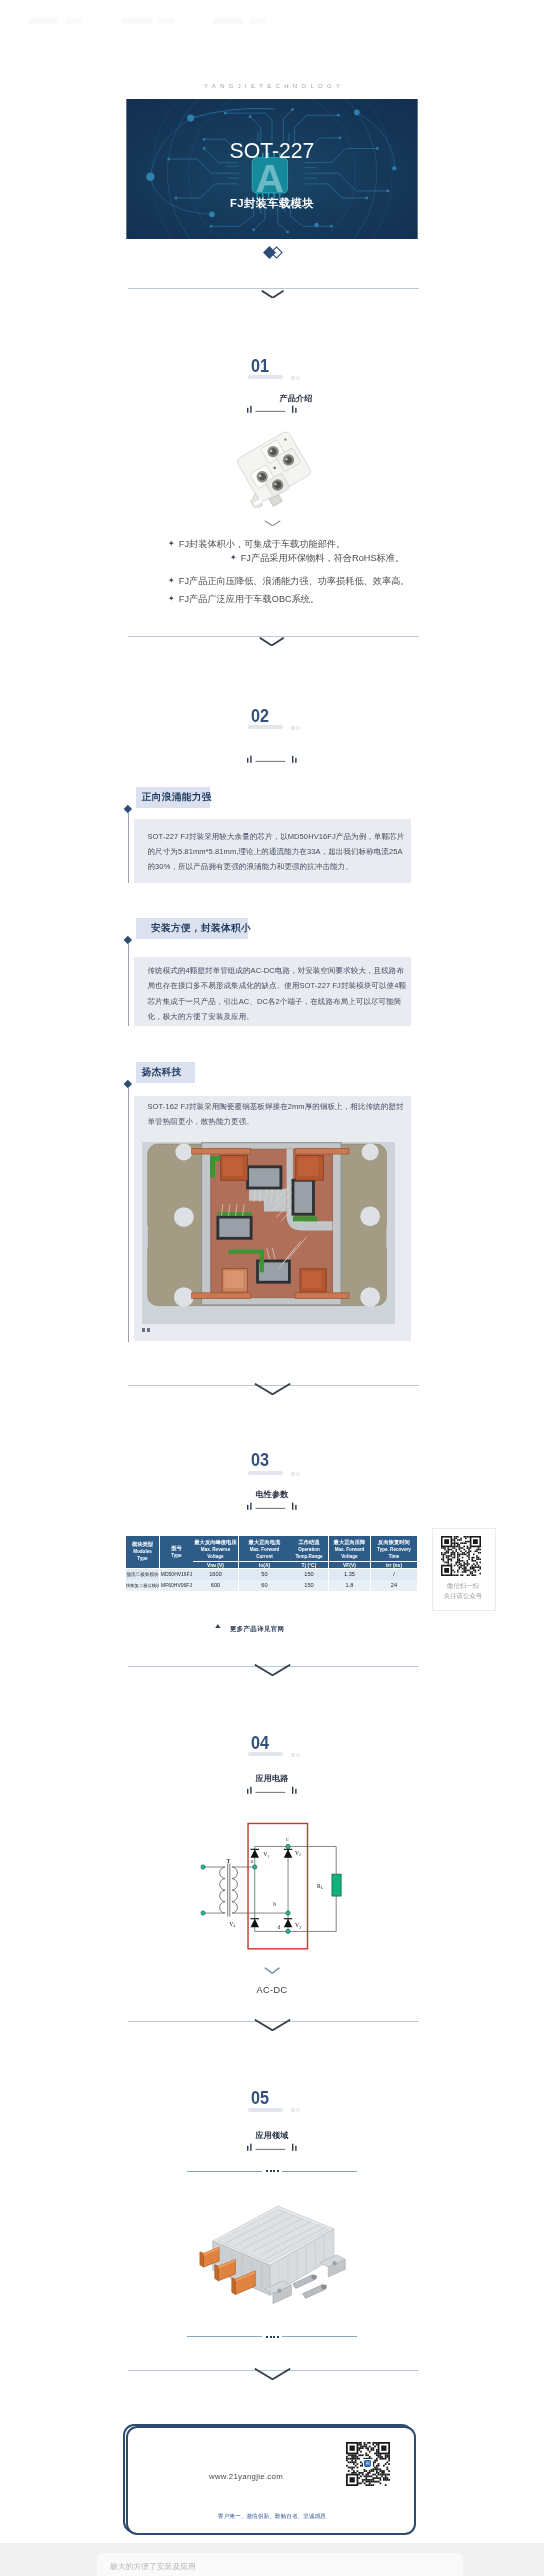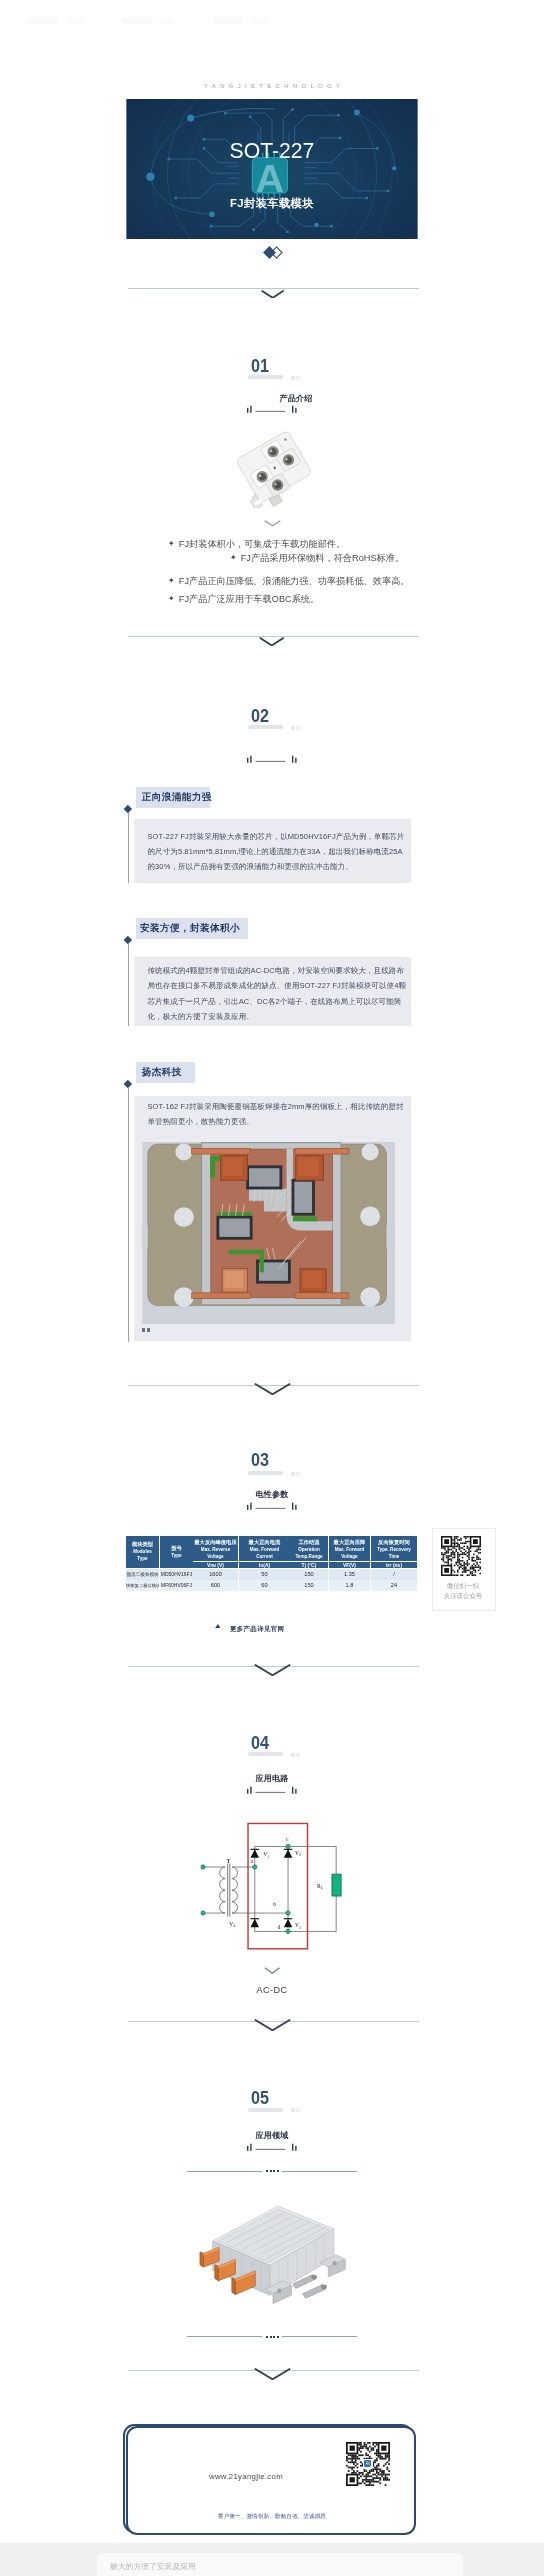--- a/index.html
+++ b/index.html
@@ -216,21 +216,21 @@
 <div class="abs" style="left:125px;top:806px;width:5.7px;height:5.7px;background:#2e4d74;transform:rotate(45deg);"></div>
 
 <div class="abs" style="left:128px;top:813px;width:0.7px;height:70px;background:#9aa2b0;"></div>
 
 <div class="abs" style="left:134px;top:819px;width:277px;height:64px;background:#e9ebf1;color:#414b5e;font-size:7.5px;letter-spacing:0.1px;">
       <div style="position:absolute;left:13.5px;top:12.8px;white-space:nowrap;">SOT-227 FJ封装采用较大余量的芯片，以MD50HV16FJ产品为例，单颗芯片</div>
       <div style="position:absolute;left:13.5px;top:28px;white-space:nowrap;">的尺寸为5.81mm*5.81mm,理论上的通流能力在33A，超出我们标称电流25A</div>
       <div style="position:absolute;left:13.5px;top:43px;white-space:nowrap;">的30%，所以产品拥有更强的浪涌能力和更强的抗冲击能力。</div>
     </div>
 
-<div class="abs" style="left:136px;top:918px;width:112px;height:20.6px;background:#dbe1ee;color:#1e3a5f;font-size:9.6px;font-weight:bold;line-height:20.6px;padding-left:4px;box-sizing:border-box;white-space:nowrap;letter-spacing:0.4px;">安装方便，封装体积小</div>
+<div class="abs" style="left:136px;top:918px;width:112px;height:20.6px;background:#dbe1ee;color:#1e3a5f;font-size:9.6px;font-weight:bold;line-height:20.6px;padding-left:15px;box-sizing:border-box;white-space:nowrap;letter-spacing:0.4px;">安装方便，封装体积小</div>
 
 <div class="abs" style="left:125px;top:937px;width:5.7px;height:5.7px;background:#2e4d74;transform:rotate(45deg);"></div>
 
 <div class="abs" style="left:128px;top:944px;width:0.7px;height:82px;background:#9aa2b0;"></div>
 
 <div class="abs" style="left:134px;top:957px;width:277px;height:69px;background:#e9ebf1;color:#414b5e;font-size:7.5px;letter-spacing:0.1px;">
       <div style="position:absolute;left:13.5px;top:9.2px;white-space:nowrap;">传统模式的4颗塑封单管组成的AC-DC电路，对安装空间要求较大，且线路布</div>
       <div style="position:absolute;left:13.5px;top:24px;white-space:nowrap;">局也存在接口多不易形成集成化的缺点。使用SOT-227 FJ封装模块可以使4颗</div>
       <div style="position:absolute;left:13.5px;top:40px;white-space:nowrap;">芯片集成于一只产品，引出AC、DC各2个端子，在线路布局上可以尽可能简</div>
       <div style="position:absolute;left:13.5px;top:55px;white-space:nowrap;">化，极大的方便了安装及应用。</div>

